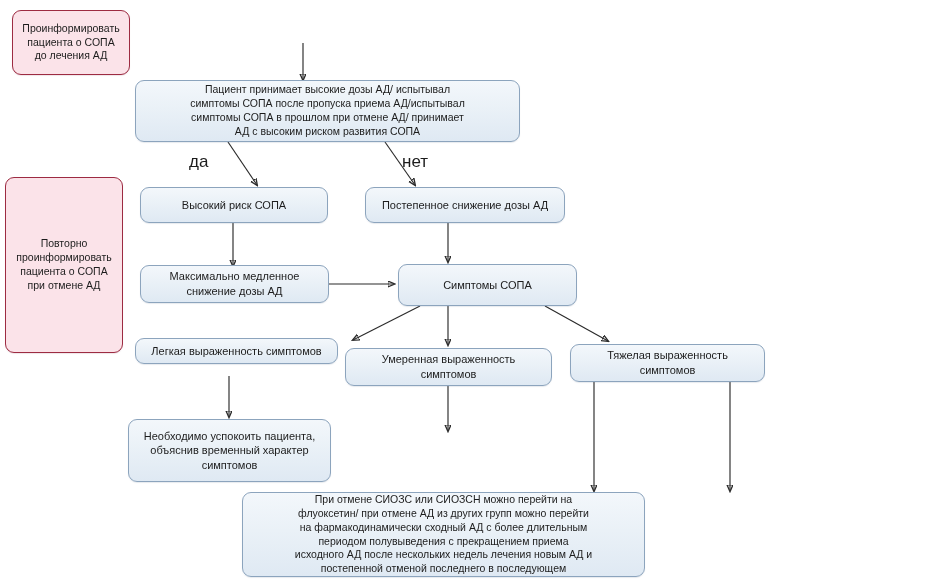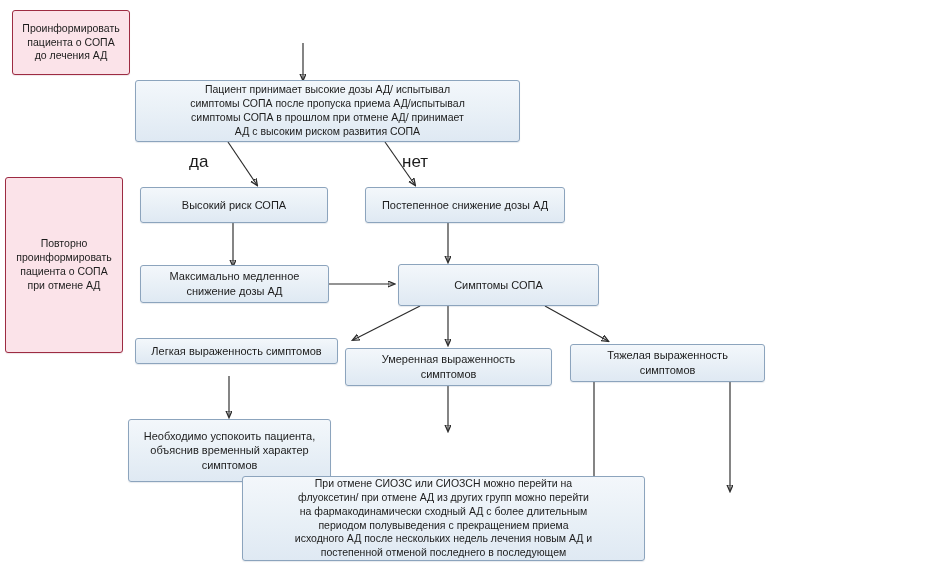--- a/index.html
+++ b/index.html
@@ -17,21 +17,21 @@
     background: #ffffff;
     overflow: hidden;
   }
   .node {
     position: absolute;
     box-sizing: border-box;
     display: flex;
     align-items: center;
     justify-content: center;
     text-align: center;
-    border-radius: 3px;
+    border-radius: 9px;
     font-size: 11px;
     line-height: 1.32;
     color: #1c1c1c;
     padding: 3px 10px;
     white-space: pre-line;
   }
   .node.blue {
     background: linear-gradient(180deg, #f3f7fb 0%, #eaf1f7 45%, #dfe9f3 100%);
     border: 1.3px solid #8ca4bd;
     box-shadow: 0 1px 1px rgba(120,140,160,0.18);
@@ -120,36 +120,36 @@
 симптомы СОПА  в прошлом при отмене АД/ принимает
 АД с высоким риском развития СОПА</div>
 
   <div class="node blue" style="left:140px; top:187px; width:188px; height:36px;">Высокий риск СОПА</div>
 
   <div class="node blue" style="left:348px; top:187px; width:200px; height:36px;margin-left:17px;">Постепенное снижение дозы АД</div>
 
   <div class="node blue" style="left:140px; top:265px; width:189px; height:38px;">Максимально медленное
 снижение дозы АД</div>
 
-  <div class="node blue" style="left:398px; top:264px; width:201px; height:42px;">Симптомы СОПА</div>
+  <div class="node blue" style="left:398px; top:264px; width:179px; height:42px;">Симптомы СОПА</div>
 
   <div class="node blue" style="left:135px; top:338px; width:203px; height:26px;">Легкая выраженность симптомов</div>
 
   <div class="node blue" style="left:345px; top:348px; width:207px; height:38px;">Умеренная  выраженность
 симптомов</div>
 
   <div class="node blue" style="left:570px; top:344px; width:195px; height:38px;">Тяжелая выраженность
 симптомов</div>
 
   <div class="node blue" style="left:128px; top:419px; width:203px; height:63px;">Необходимо успокоить пациента,
 объяснив временный характер
 симптомов</div>
 
 
-  <div class="node blue small" style="left:242px; top:476px; width:403px; height:85px;text-align:center;">При отмене СИОЗС или СИОЗСН можно перейти на
+  <div class="node blue small" style="left:242px; top:492px; width:403px; height:85px;text-align:center;">При отмене СИОЗС или СИОЗСН можно перейти на
 флуоксетин/ при отмене АД из других групп можно перейти
 на фармакодинамически сходный АД с более длительным
 периодом полувыведения с прекращением приема
 исходного АД после нескольких недель лечения новым АД и
 постепенной отменой последнего в последующем</div>
 
 
   <div class="edge-label" style="left:189px; top:152px;">да</div>
 
   <div class="edge-label" style="left:402px; top:152px;">нет</div>

